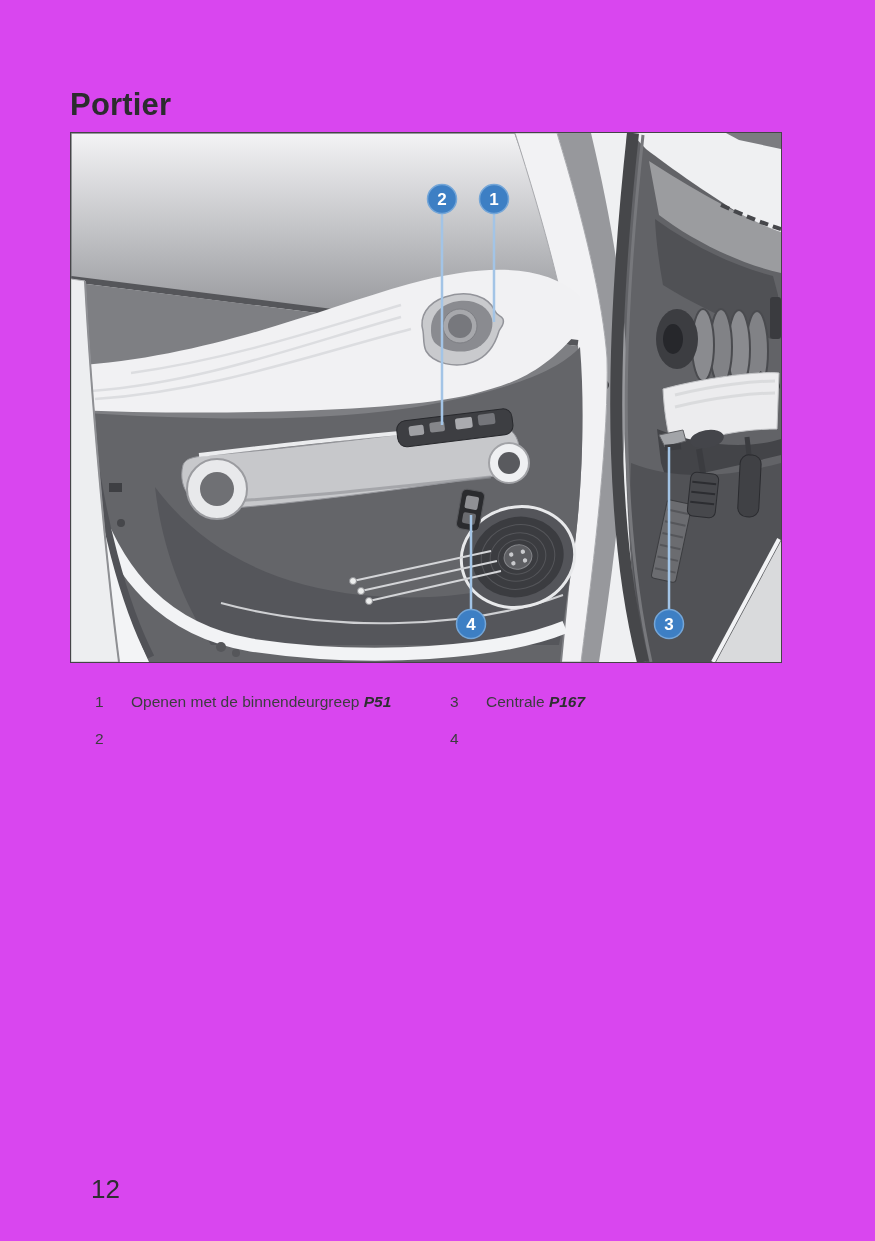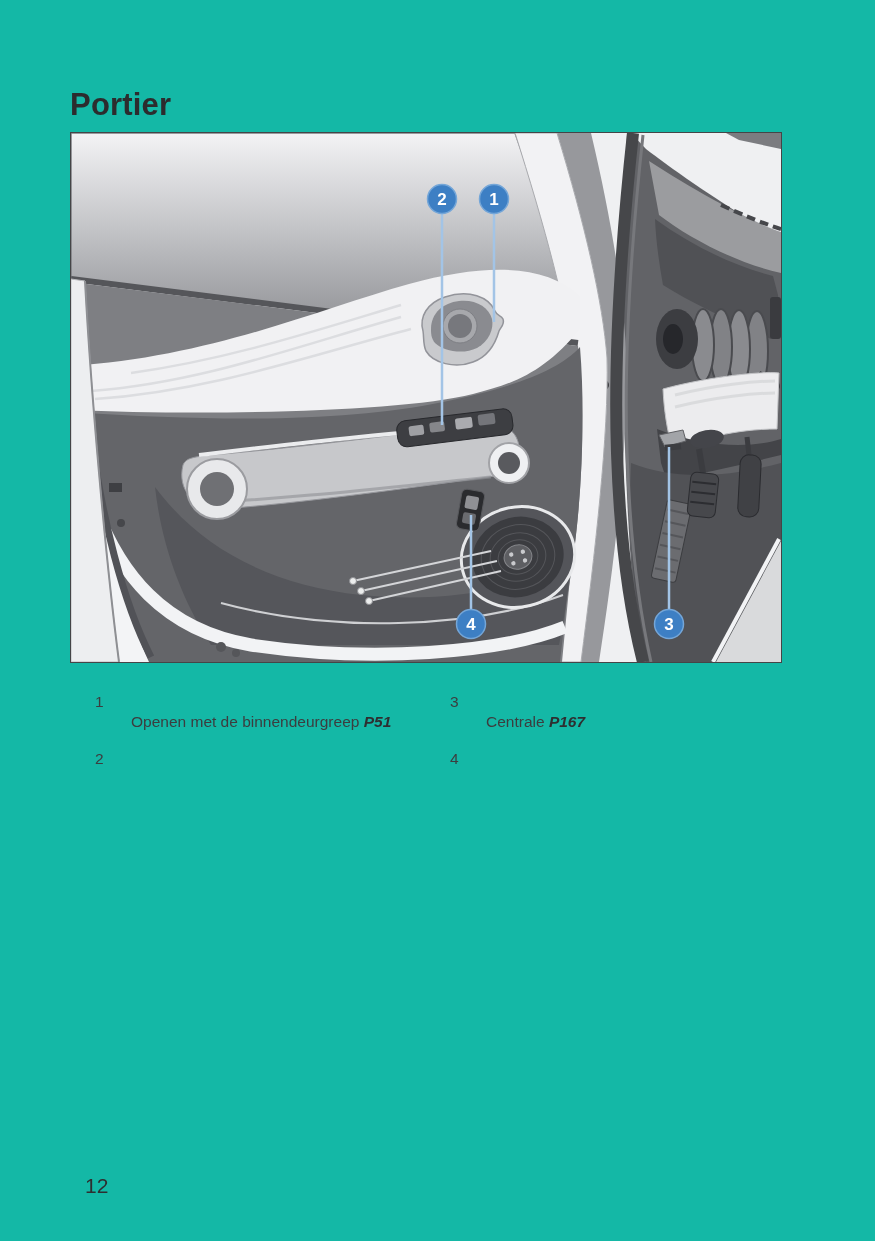--- a/index.html
+++ b/index.html
@@ -1,30 +1,30 @@
 <!DOCTYPE html>
 <html><head>
 <meta charset="utf-8">
 <style>
   html,body{margin:0;padding:0;background:#ffffff;}
-  .page{position:relative;width:875px;height:1241px;background:#14b8a6;overflow:hidden;
+  .page{position:relative;width:875px;height:1241px;background:#d946ef;overflow:hidden;
         font-family:"Liberation Sans",sans-serif;color:#3c3d3f;}
   .title{position:absolute;left:70px;top:66px;font-size:31px;font-weight:700;color:#2c2c2e;letter-spacing:.2px;}
   .figure{position:absolute;left:70px;top:132px;width:710px;height:529px;border:1px solid #454547;box-sizing:content-box;background:#f0f1f2;}
   .figure svg{display:block;width:710px;height:529px;}
   .legend{position:absolute;left:0;top:692px;width:875px;font-size:15.5px;line-height:19px;color:#3c3d3f;}
   .lg-col{position:absolute;top:0;}
   .lg-col.left{left:95px;width:345px;}
   .lg-col.right{left:450px;width:340px;}
   .lg-item{display:flex;margin-bottom:18px;}
   .lg-num{flex:none;width:36px;}
   .lg-item.num-bottom .lg-num{align-self:flex-end;}
-  .lg-text{flex:1;margin-top:20px;}
+  .lg-text{flex:1;}
   .ref{font-weight:700;font-style:italic;color:#2e2f31;}
-  .page-number{position:absolute;left:85px;top:1174px;font-size:21px;color:#2e2e30;}
+  .page-number{position:absolute;left:91px;top:1174px;font-size:26px;color:#2e2e30;}
   .cap-num{font-family:"Liberation Sans",sans-serif;font-size:17px;font-weight:700;fill:#ffffff;}
 </style>
 </head>
 <body>
 
 <div class="page">
 
   <h1 class="title">Portier</h1>
 
   <div class="figure">

